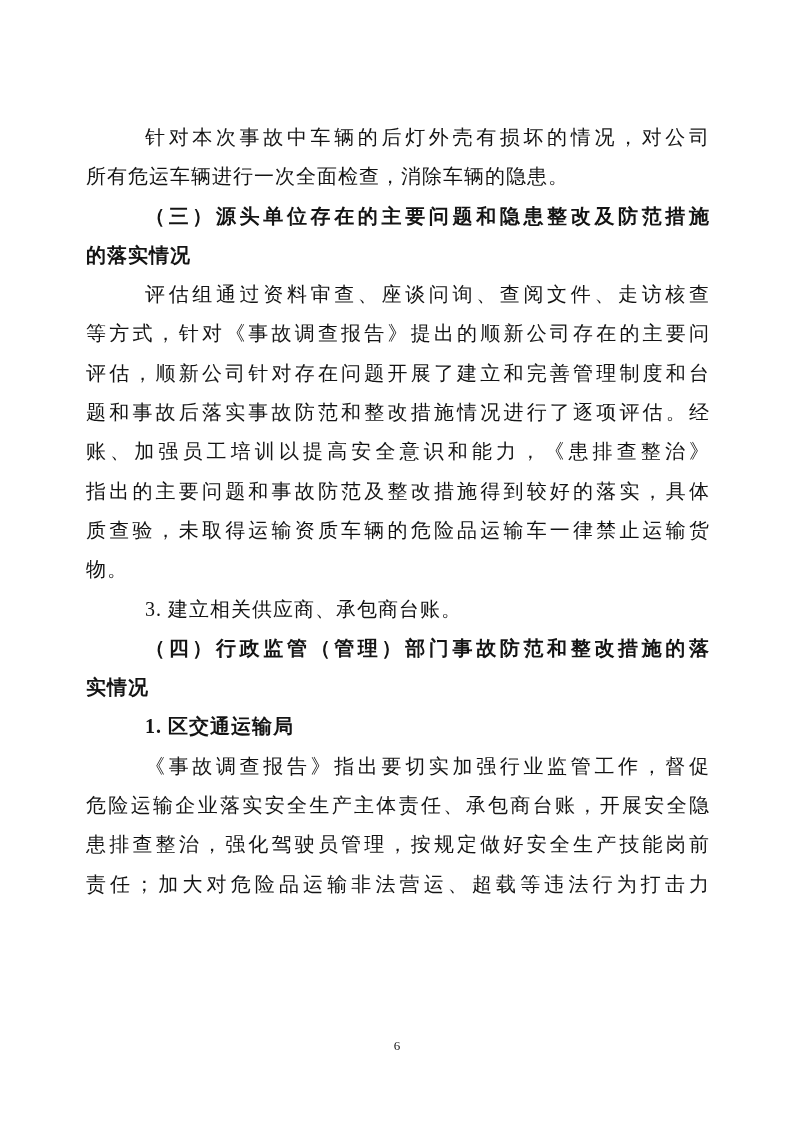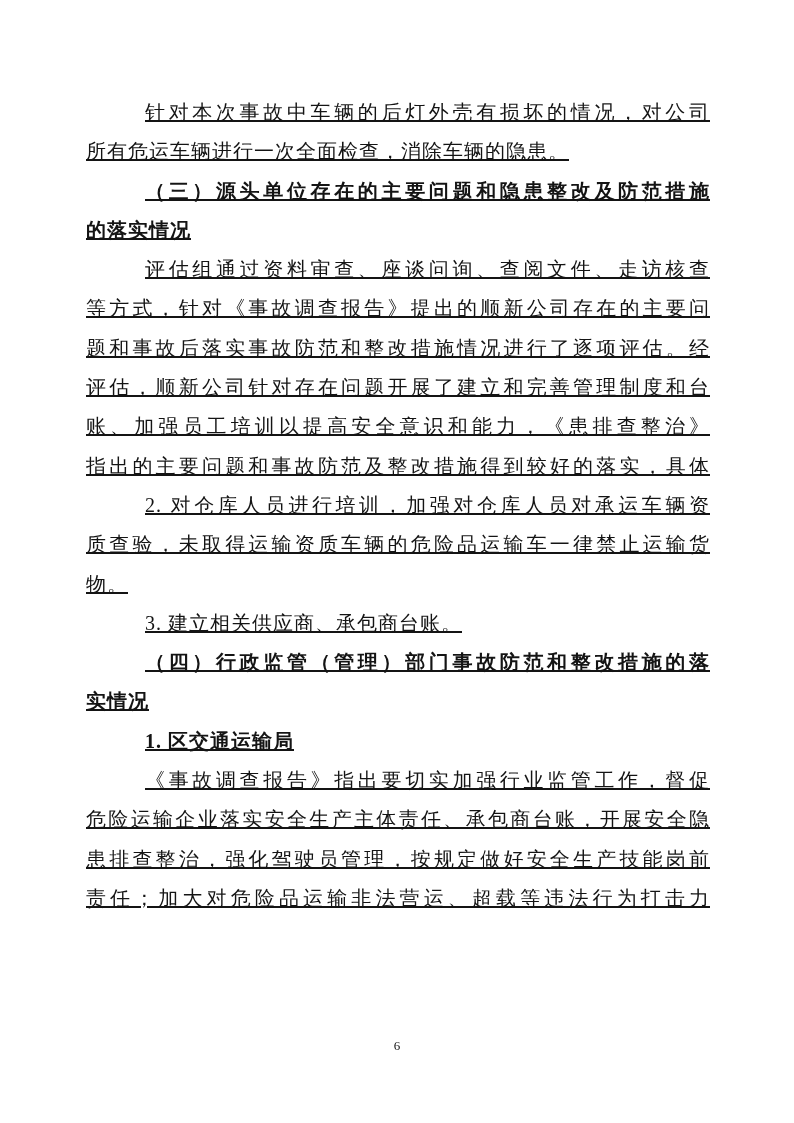--- a/index.html
+++ b/index.html
@@ -12,23 +12,22 @@
     width: 794px;
     height: 1123px;
     background: #ffffff;
     overflow: hidden;
     font-family: "Liberation Serif", "DejaVu Serif", serif;
     color: #141414;
   }
   .content {
     position: absolute;
     left: 86px;
-    top: 93px;
+    top: 118px;
     width: 624px;
-    text-decoration: underline;
   }
   .line {
     display: block;
     height: 39.3px;
     line-height: 39.3px;
     font-size: 20px;
     letter-spacing: 1px;
     overflow: hidden;
     text-align: right;
     text-align-last: left;
@@ -59,25 +58,24 @@
 
 <div class="page">
   <div class="content">
 
   <div class="line indent fill">针对本次事故中车辆的后灯外壳有损坏的情况，对公司</div>
       <div class="line">所有危运车辆进行一次全面检查，消除车辆的隐患。</div>
       <div class="line bold indent fill">（三）源头单位存在的主要问题和隐患整改及防范措施</div>
       <div class="line bold">的落实情况</div>
       <div class="line indent fill">评估组通过资料审查、座谈问询、查阅文件、走访核查</div>
       <div class="line fill">等方式，针对《事故调查报告》提出的顺新公司存在的主要问</div>
+      <div class="line fill">评估，顺新公司针对存在问题开展了建立和完善管理制度和台</div>
       <div class="line fill">题和事故后落实事故防范和整改措施情况进行了逐项评估。经</div>
-      <div class="line fill">评估，顺新公司针对存在问题开展了建立和完善管理制度和台</div>
       <div class="line fill">账、加强员工培训以提高安全意识和能力，《患排查整治》</div>
       <div class="line fill">指出的主要问题和事故防范及整改措施得到较好的落实，具体</div>
-      <div class="line indent fill">2. 对仓库人员进行培训，加强对仓库人员对承运车辆资</div>
       <div class="line fill">质查验，未取得运输资质车辆的危险品运输车一律禁止运输货</div>
       <div class="line">物。</div>
       <div class="line indent">3. 建立相关供应商、承包商台账。</div>
       <div class="line bold indent fill">（四）行政监管（管理）部门事故防范和整改措施的落</div>
       <div class="line bold">实情况</div>
       <div class="line bold indent">1. 区交通运输局</div>
       <div class="line indent fill">《事故调查报告》指出要切实加强行业监管工作，督促</div>
       <div class="line fill">危险运输企业落实安全生产主体责任、承包商台账，开展安全隐</div>
       <div class="line fill">患排查整治，强化驾驶员管理，按规定做好安全生产技能岗前</div>
       <div class="line fill">责任；加大对危险品运输非法营运、超载等违法行为打击力</div>

